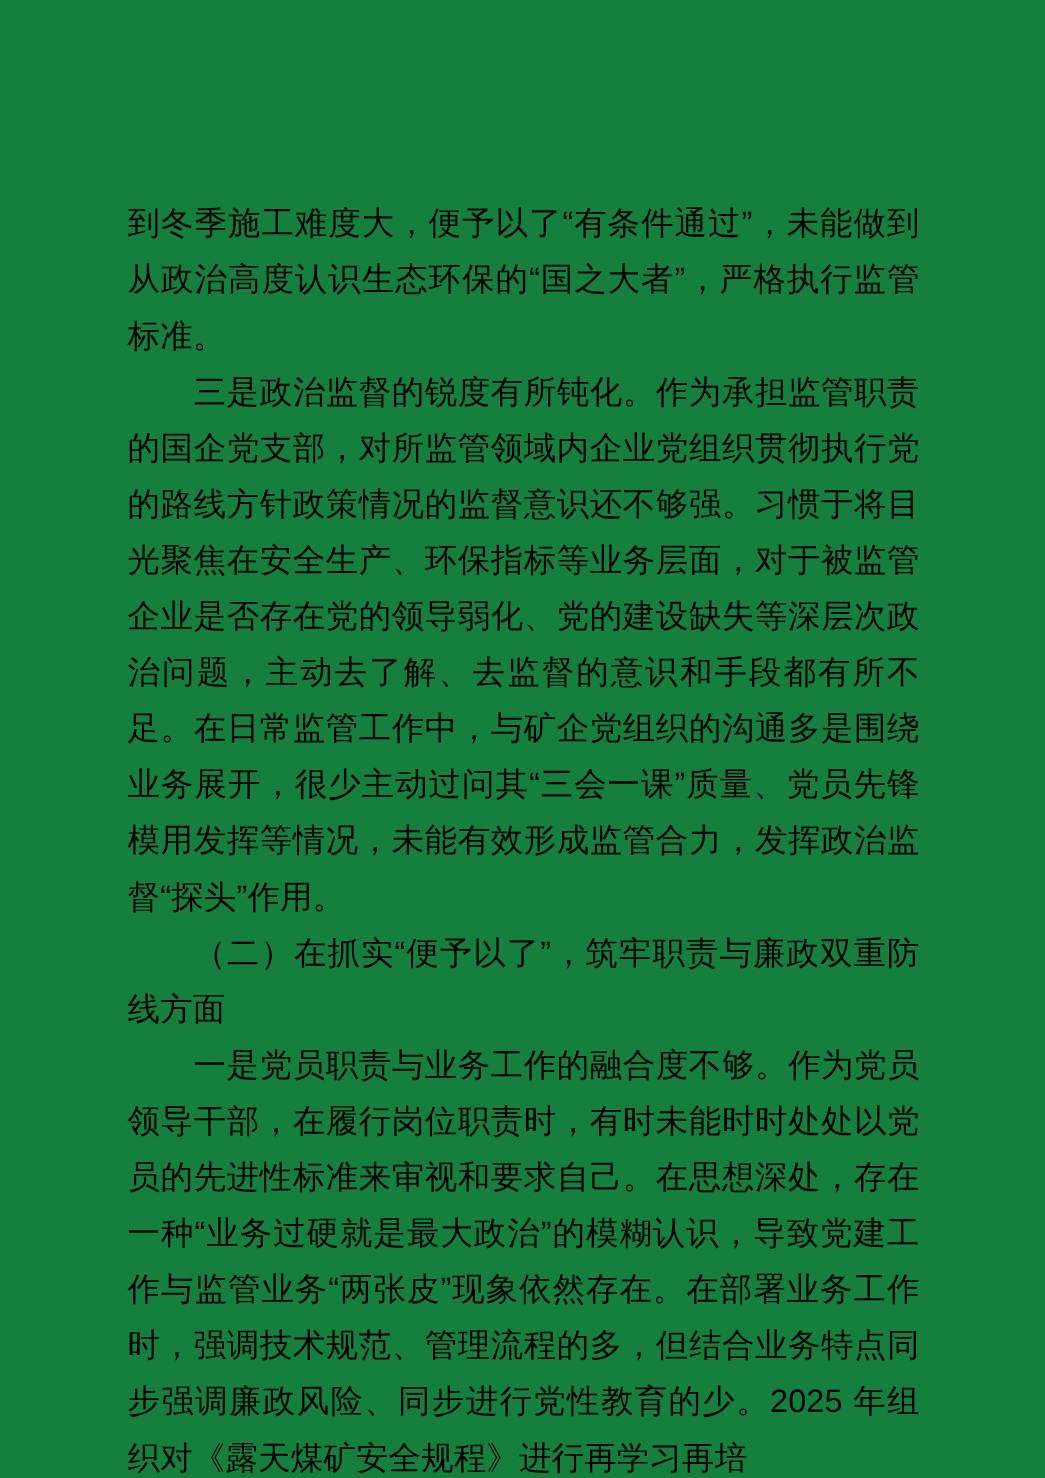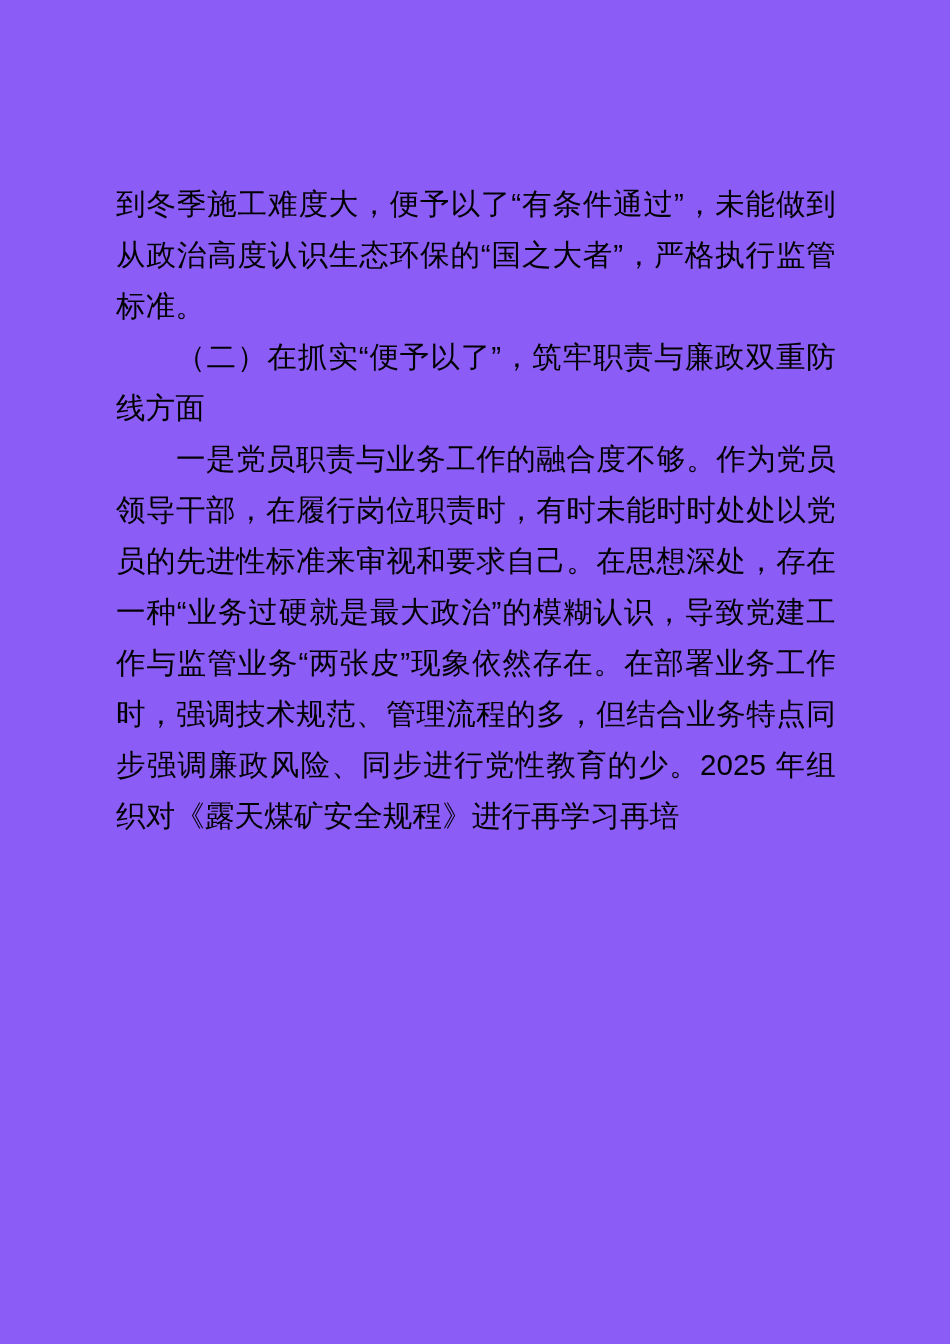--- a/index.html
+++ b/index.html
@@ -7,21 +7,21 @@
     padding: 0;
     background: #ffffff;
   }
   body {
     font-family: "Liberation Sans", "DejaVu Sans", sans-serif;
   }
   .page {
     position: relative;
     width: 950px;
     height: 1344px;
-    background: #8b5cf6;
+    background: #15803d;
     overflow: hidden;
     box-sizing: border-box;
   }
   .doc-body {
     position: absolute;
     left: 116px;
     top: 178px;
     width: 720px;
   }
   .para {
@@ -43,19 +43,20 @@
   
 </style>
 </head>
 <body>
 
 <div class="page">
   <div class="doc-body">
 
     <p class="para">到冬季施工难度大，便予以了“有条件通过”，未能做到从政治高度认识生态环保的“国之大者”，严格执行监管标准。</p>
 
+    <p class="para indent">三是政治监督的锐度有所钝化。作为承担监管职责的国企党支部，对所监管领域内企业党组织贯彻执行党的路线方针政策情况的监督意识还不够强。习惯于将目光聚焦在安全生产、环保指标等业务层面，对于被监管企业是否存在党的领导弱化、党的建设缺失等深层次政治问题，主动去了解、去监督的意识和手段都有所不足。在日常监管工作中，与矿企党组织的沟通多是围绕业务展开，很少主动过问其“三会一课”质量、党员先锋模用发挥等情况，未能有效形成监管合力，发挥政治监督“探头”作用。</p>
 
     <p class="para indent">（二）在抓实“便予以了”，筑牢职责与廉政双重防线方面</p>
 
     <p class="para indent">一是党员职责与业务工作的融合度不够。作为党员领导干部，在履行岗位职责时，有时未能时时处处以党员的先进性标准来审视和要求自己。在思想深处，存在一种“业务过硬就是最大政治”的模糊认识，导致党建工作与监管业务“两张皮”现象依然存在。在部署业务工作时，强调技术规范、管理流程的多，但结合业务特点同步强调廉政风险、同步进行党性教育的少。2025 年组织对《露天煤矿安全规程》进行再学习再培</p>
 
   </div>
 </div>
 
 </body></html>

